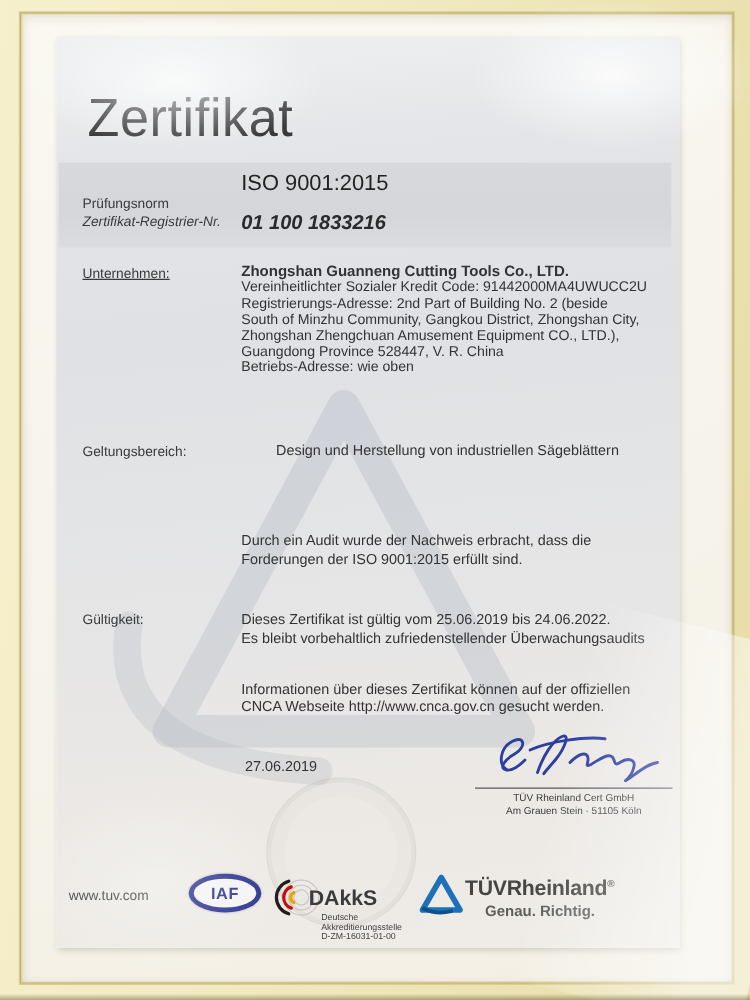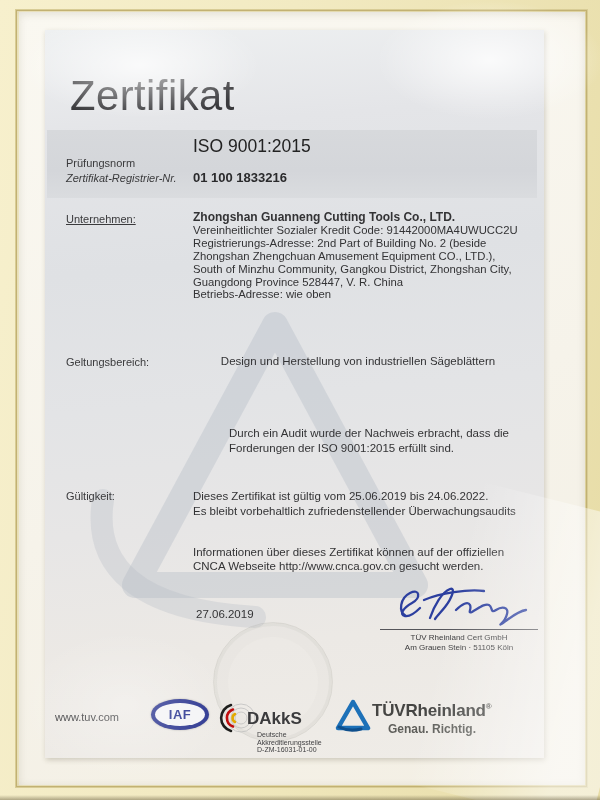--- a/index.html
+++ b/index.html
@@ -22,25 +22,25 @@
   
   .paper{position:absolute;left:45px;top:30px;width:499px;height:728px;
     background:linear-gradient(175deg,#eef0f1 0%,#e4e5e8 14%,#dfe1e4 32%,#e3e4e6 50%,#e7e6e6 66%,#ece9e5 82%,#efece7 100%);
     box-shadow:1px 2px 5px rgba(70,60,30,.22);}
   .title{position:absolute;left:25px;top:44px;font-size:43px;line-height:1;
     color:#3a3a3d;letter-spacing:.5px;transform:scaleX(.97);transform-origin:left;}
   .band{position:absolute;left:2px;top:100px;width:490px;height:68px;
     background:linear-gradient(180deg,#d7d9dc 0%,#d4d6da 60%,#dadcdf 100%);}
   .label{position:absolute;font-size:11px;color:#3a3a3c;}
   .val-standard{position:absolute;left:148px;top:106px;font-size:17.5px;font-weight:normal;color:#222;}
-  .val-registry{position:absolute;left:148px;top:140px;font-size:13px;font-weight:bold;color:#2a2a2c;}
+  .val-registry{position:absolute;left:148px;top:140px;font-size:16px;font-weight:bold;color:#2a2a2c;font-style:italic;}
   .company{position:absolute;left:148px;top:181px;width:340px;font-size:11.3px;line-height:12.9px;color:#333335;}
   .company .co-name{font-weight:bold;font-size:12px;}
   .scope-val{position:absolute;left:148px;top:325px;width:330px;font-size:11.5px;color:#333335;text-align:center;}
-  .audit{position:absolute;left:148px;top:396px;font-size:11.5px;line-height:14.5px;color:#333335;margin-left:36px;}
+  .audit{position:absolute;left:148px;top:396px;font-size:11.5px;line-height:14.5px;color:#333335;}
   .validity{position:absolute;left:148px;top:459px;font-size:11.5px;line-height:15.2px;color:#333335;}
   .infoblock{position:absolute;left:148px;top:515px;font-size:11.5px;line-height:14px;color:#333335;}
   .date{position:absolute;left:151px;top:578px;font-size:11.5px;color:#333335;}
   .sigcol{position:absolute;left:335px;top:552px;width:158px;text-align:center;}
   .sigline{border-top:1.2px solid #55555a;margin-top:-3px;}
   .issuer{font-size:8px;line-height:9.6px;color:#3a3a3c;margin-top:3px;}
   
   .wm{position:absolute;left:40px;top:255px;pointer-events:none;}
   .seal{position:absolute;left:168px;top:592px;width:118px;height:118px;border-radius:50%;
     border:1px solid rgba(160,160,152,.22);
@@ -91,22 +91,22 @@
   <div class="label" style="left:21px;top:111px;margin-top:16px;">Prüfungsnorm</div>
   <div class="val-standard">ISO 9001:2015</div>
   <div class="label" style="left:21px;top:142px;font-style:italic;">Zertifikat-Registrier-Nr.</div>
   <div class="val-registry">01 100 1833216</div>
 
   <div class="label" style="left:21px;top:183px;text-decoration:underline;">Unternehmen:</div>
   <div class="company">
     <div class="co-name">Zhongshan Guanneng Cutting Tools Co., LTD.</div>
     <div>Vereinheitlichter Sozialer Kredit Code: 91442000MA4UWUCC2U</div>
     <div>Registrierungs-Adresse: 2nd Part of Building No. 2 (beside</div>
+    <div>South of Minzhu Community, Gangkou District, Zhongshan City,</div>
     <div>Zhongshan Zhengchuan Amusement Equipment CO., LTD.),</div>
-    <div>South of Minzhu Community, Gangkou District, Zhongshan City,</div>
     <div>Guangdong Province 528447, V. R. China</div>
     <div>Betriebs-Adresse: wie oben</div>
   </div>
 
   <div class="label" style="left:21px;top:326px;">Geltungsbereich:</div>
   <div class="scope-val">Design und Herstellung von industriellen Sägeblättern</div>
 
   <div class="audit">
     <div>Durch ein Audit wurde der Nachweis erbracht, dass die</div>
     <div>Forderungen der ISO 9001:2015 erfüllt sind.</div>

